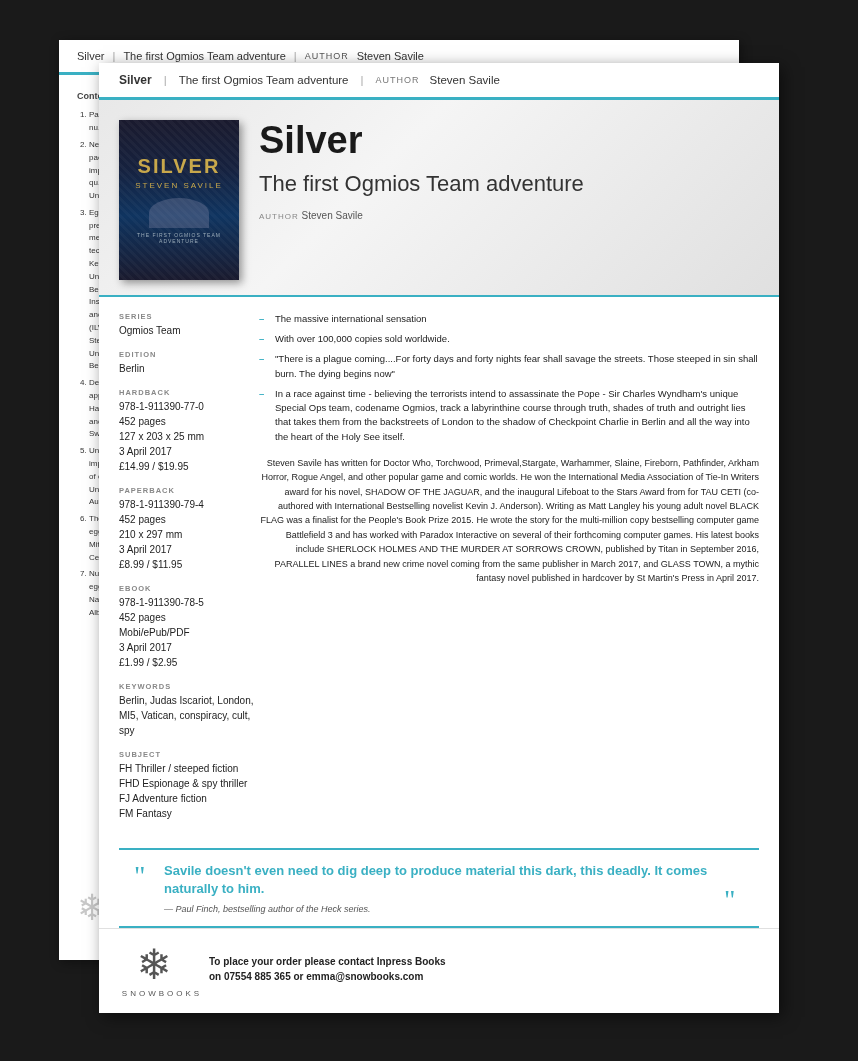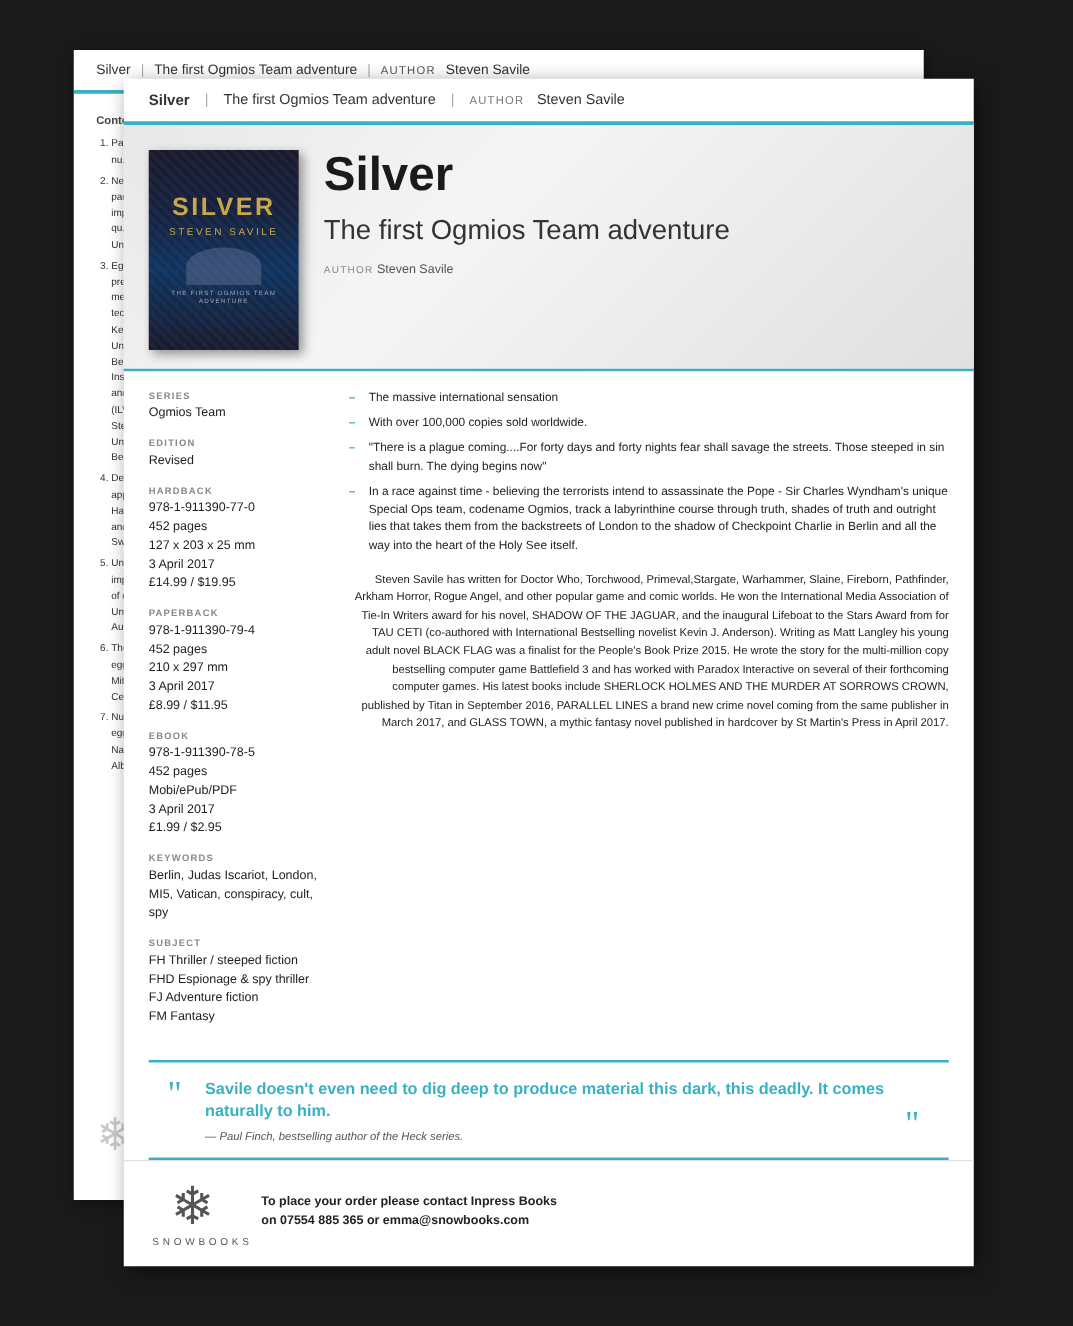--- a/index.html
+++ b/index.html
@@ -204,21 +204,20 @@
       text-transform: uppercase;
       letter-spacing: 1px;
       font-size: 8px;
       color: #888;
     }
 
     
     .main-content {
       display: flex;
       padding: 15px 20px;
-      gap: 20px;
     }
     
     .left-col {
       width: 140px;
       min-width: 140px;
       font-size: 9px;
       color: #333;
     }
     .meta-section {
       margin-bottom: 12px;
@@ -407,21 +406,21 @@
 
     <div class="main-content">
 
       <div class="left-col">
         <div class="meta-section">
           <div class="meta-label">Series</div>
           <div class="meta-value">Ogmios Team</div>
         </div>
         <div class="meta-section">
           <div class="meta-label">Edition</div>
-          <div class="meta-value">Revised</div>
+          <div class="meta-value">Berlin</div>
         </div>
         <div class="meta-section">
           <div class="meta-label">Hardback</div>
           <div class="meta-value">978-1-911390-77-0</div>
           <div class="meta-value">452 pages</div>
           <div class="meta-value">127 x 203 x 25 mm</div>
           <div class="meta-value">3 April 2017</div>
           <div class="meta-value">£14.99 / $19.95</div>
         </div>
         <div class="meta-section">

